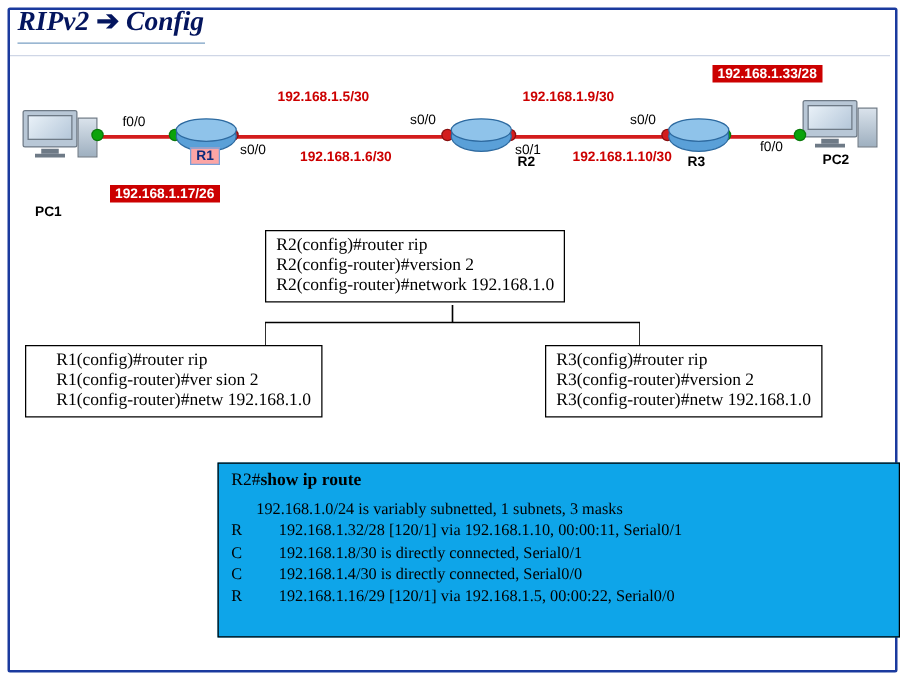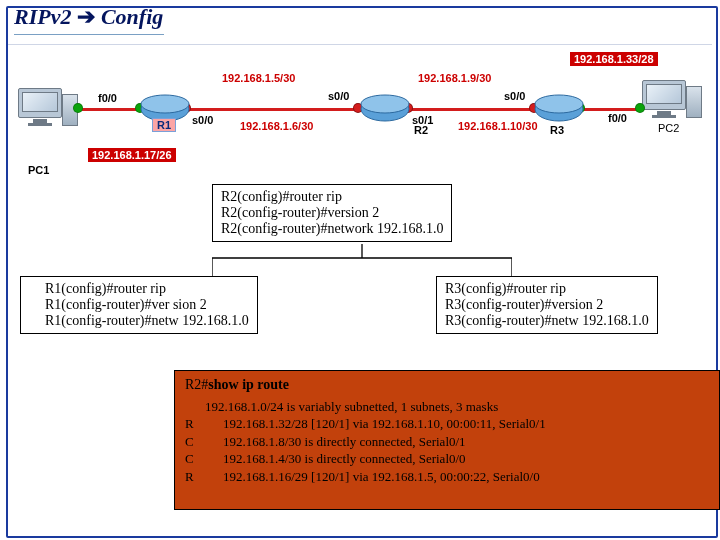--- a/index.html
+++ b/index.html
@@ -61,21 +61,21 @@
   .pc .stand { width:14px; height:4px; background:#6e7a86; margin:1px auto 0; }
   .pc .base { width:24px; height:3px; background:#6e7a86; margin:0 auto; }
   .pc .tower {
     position:absolute; left:44px; top:6px; width:14px; height:30px;
     background:linear-gradient(#d9e2eb,#9fb0c0); border:1px solid #6e7a86;
   }
 
   .router { position: absolute; }
   .router svg { display:block; }
 
-  .lbl { position:absolute; font-size:11px; font-family: Arial, sans-serif; color:#000; white-space:nowrap; font-weight:bold;}
+  .lbl { position:absolute; font-size:11px; font-family: Arial, sans-serif; color:#000; white-space:nowrap; font-weight:normal;}
   .lblred { color:#cc0000; font-weight:bold; }
   .badge {
     position:absolute; background:#cc0000; color:#fff;
     font-family: Arial, sans-serif; font-weight:bold; font-size:11px;
     padding:1px 4px; white-space:nowrap;
   }
   .rlabel {
     position:absolute; border:1px solid #7aa0d8; background:#fca5a5;
     font:bold 11px Arial; padding:0 4px; color:#0a2a7a;
   }
@@ -95,21 +95,21 @@
 
   
   .brace {
     position:absolute; left:212px; top:244px;
     width:300px; height:44px;
   }
 
   .routebox {
     position:absolute; left:174px; top:370px;
     width:524px; height:128px;
-    border:1.5px solid #000; background:#c2410c;
+    border:1.5px solid #000; background:#0ea5e9;
     font: 13px "Times New Roman", serif;
     padding:6px 10px 4px 10px;
   }
   .routebox .hdr { font-size:14px; margin-bottom:6px;}
   .routebox .hdr b{font-weight:bold;}
   .routebox .row { display:flex; font-size:13px; line-height:1.35;}
   .routebox .code { width:18px; }
   .routebox .ind { margin-left:20px; }
 
 </style>
@@ -137,21 +137,21 @@
   <div class="lbl" style="left:10px; top:76px; font-weight:bold;margin-top:36px;">PC1</div>
 
   <div class="pc" style="left:624px; top:28px;">
     <div class="mon">
         <div class="scr"></div>
       </div>
       <div class="stand"></div>
       <div class="base"></div>
       <div class="tower"></div>
   </div>
-  <div class="lbl" style="left:640px; top:70px; font-weight:normal;">PC2</div>
+  <div class="lbl" style="left:640px; top:70px; font-weight:bold;">PC2</div>
 
   <div class="seg segR" style="left:58px; top:56px; width:66px;"></div>
   <div class="seg segR" style="left:166px; top:56px; width:176px;"></div>
   <div class="seg segR" style="left:388px; top:56px; width:130px;"></div>
   <div class="seg segR" style="left:560px; top:56px; width:60px;"></div>
   <div class="dot" style="left:56px; top:52px;"></div>
   <div class="dot" style="left:118px; top:52px;"></div>
   <div class="dot" style="left:618px; top:52px;"></div>
   <div class="dot" style="left:558px; top:52px;"></div>
   <div class="dot dotR" style="left:164px; top:52px;"></div>

